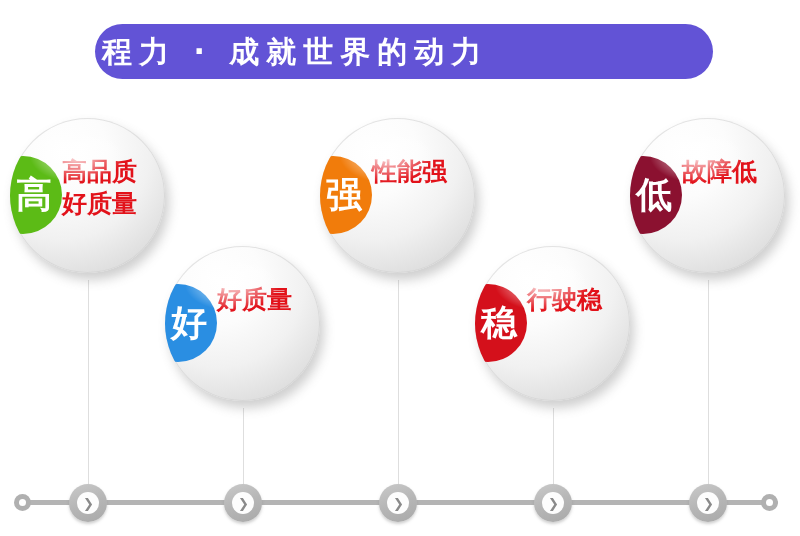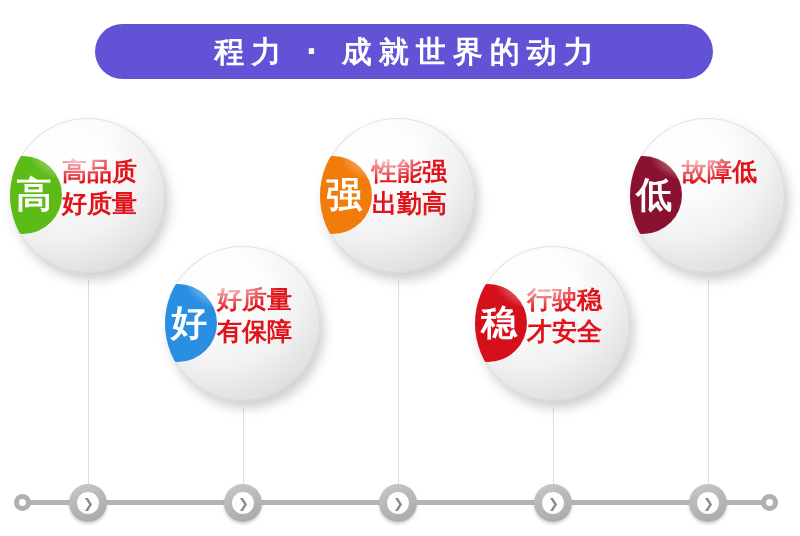--- a/index.html
+++ b/index.html
@@ -28,21 +28,20 @@
   .banner {
     position: absolute;
     left: 95px;
     top: 24px;
     width: 618px;
     height: 55px;
     border-radius: 28px;
     background: #6253d6;
     display: flex;
     align-items: center;
-    justify-content: center;
     box-sizing: border-box;
   }
   .banner-text {
     color: #ffffff;
     font-size: 30px;
     font-weight: bold;
     letter-spacing: 7px;
     line-height: 1;
     white-space: nowrap;
     padding-left: 7px;
@@ -192,37 +191,34 @@
     <div class="bubble-lines">
       <span class="l">高品质</span>
       <span class="l">好质量</span>
     </div>
   </div>
 
   <div class="bubble" style="left:165px; top:246px;">
     <div class="badge" style="background:#2a8ee2;">好</div>
     <div class="bubble-lines">
       <span class="l">好质量</span>
-      <span class="l">有保障</span>
     </div>
   </div>
 
   <div class="bubble" style="left:320px; top:118px;">
     <div class="badge" style="background:#f17c0b;">强</div>
     <div class="bubble-lines">
       <span class="l">性能强</span>
-      <span class="l">出勤高</span>
     </div>
   </div>
 
   <div class="bubble" style="left:475px; top:246px;">
     <div class="badge" style="background:#d4101b;">稳</div>
     <div class="bubble-lines">
       <span class="l">行驶稳</span>
-      <span class="l">才安全</span>
     </div>
   </div>
 
   <div class="bubble" style="left:630px; top:118px;">
     <div class="badge" style="background:#8b1130;">低</div>
     <div class="bubble-lines">
       <span class="l">故障低</span>
     </div>
   </div>
 

